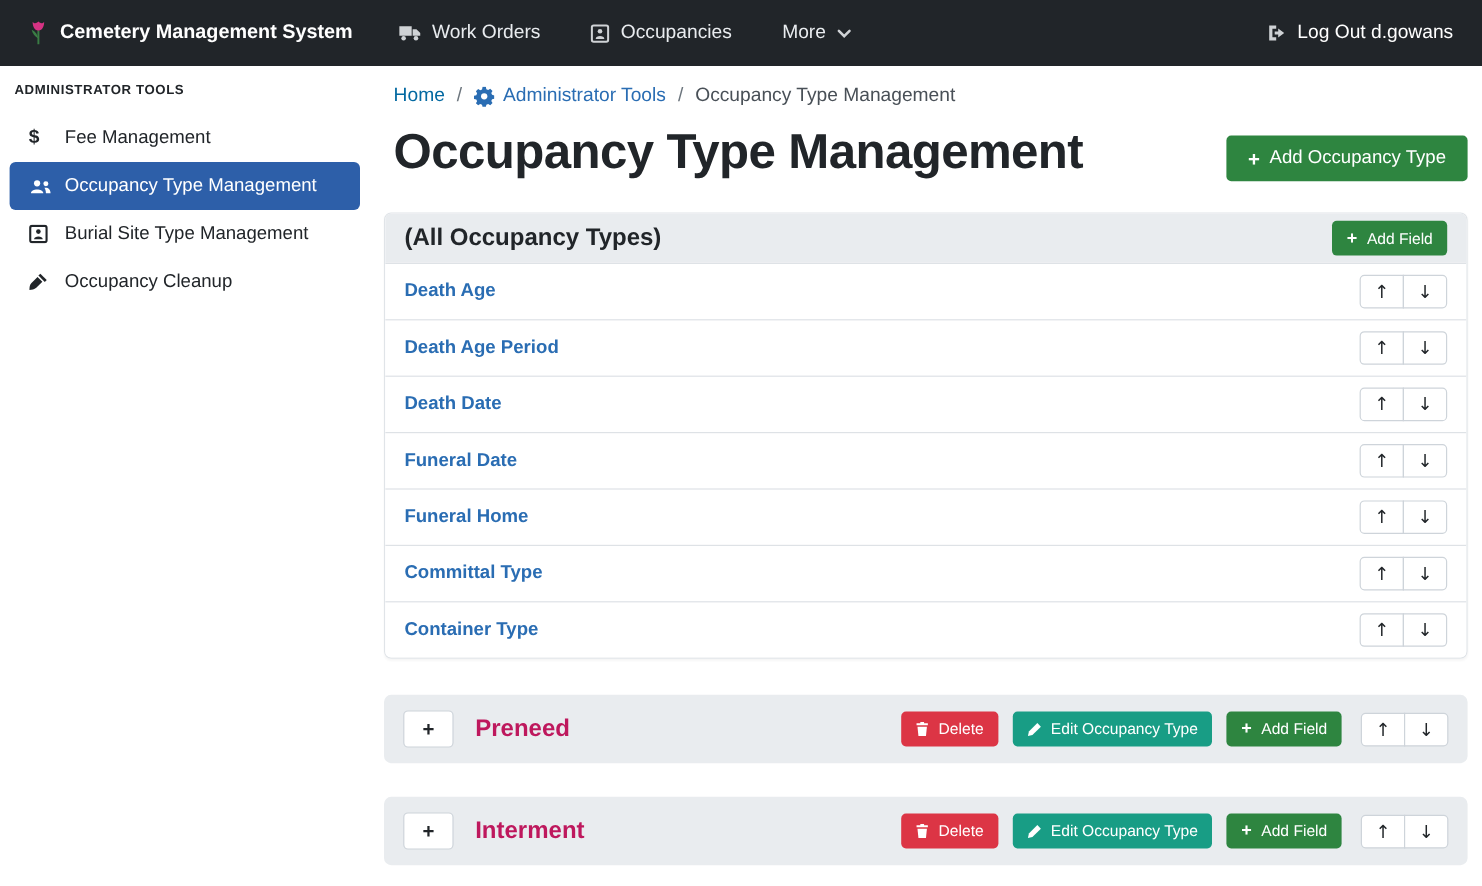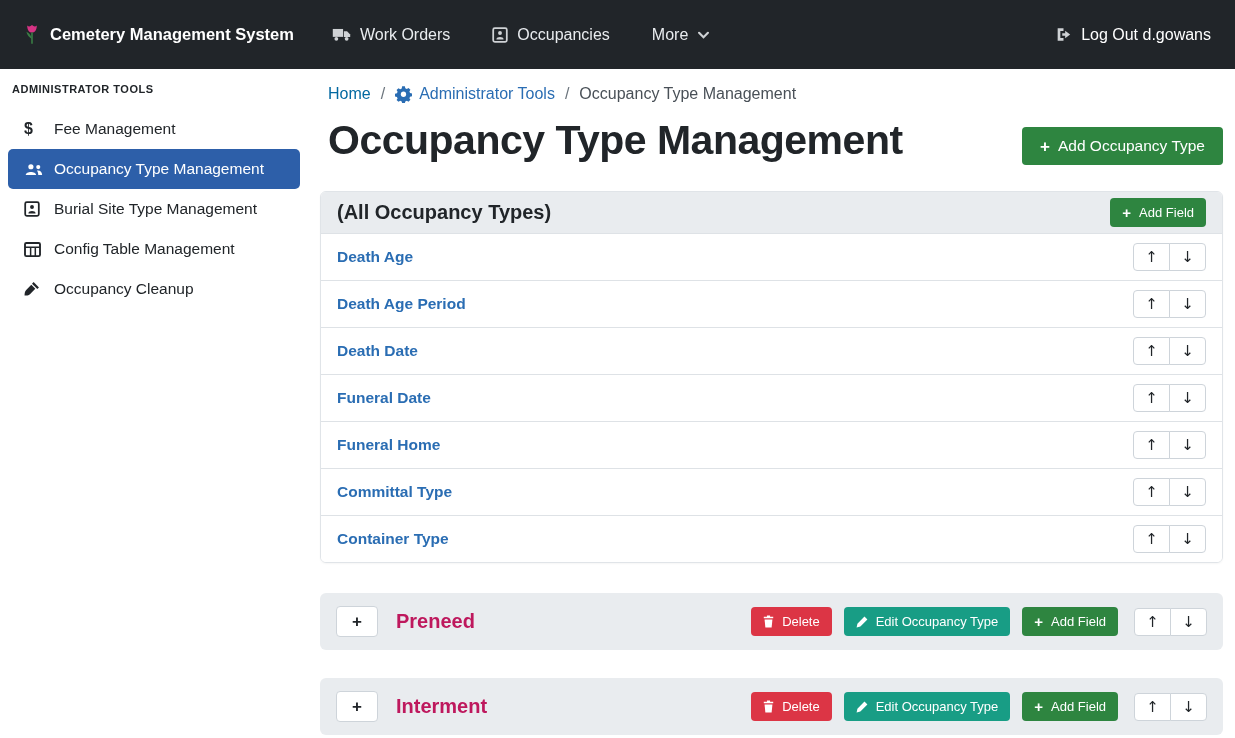--- a/index.html
+++ b/index.html
@@ -5,21 +5,21 @@
   * { box-sizing: border-box; margin: 0; padding: 0; }
   html, body {
     width: 1235px; height: 738px; overflow: hidden;
     font-family: "Liberation Sans", "DejaVu Sans", sans-serif;
     background: #ffffff; color: #212529;
   }
   .icon { display: inline-flex; align-items: center; justify-content: center; }
 
   
   .navbar {
-    height: 69px; background: #212529; display: flex; align-items: center;
+    height: 55px; background: #212529; display: flex; align-items: center;
     padding: 0 24px; color: #e9ecef;
   }
   .brand { display: flex; align-items: center; gap: 10px; color: #fff; font-weight: 700; font-size: 16.5px; cursor: pointer; }
   .nav-links { display: flex; margin-left: 38px; gap: 42px; }
   .nav-link { display: flex; align-items: center; gap: 9px; font-size: 16px; color: #e9ecef; cursor: pointer; text-align: right; }
   .nav-link .icon, .logout .icon { color: #cfd2d5; }
   .nav-spacer { flex: 1; }
   .logout { display: flex; align-items: center; gap: 9px; font-size: 16px; color: #fff; cursor: pointer; }
 
   
@@ -178,29 +178,20 @@
       <span class="icon" style="width:30px;justify-content:flex-start;">
         <svg viewBox="0 0 20 20" width="16" height="16">
           <rect x="1.5" y="1.5" width="17" height="17" rx="2" fill="none" stroke="currentColor" stroke-width="2.2"></rect>
           <circle cx="10" cy="7.5" r="2.4" fill="currentColor"></circle>
           <path d="M5.5 15.5 c0-4 9-4 9 0 z" fill="currentColor"></path>
         </svg>
       </span>
       <span>Burial Site Type Management</span>
     </div>
 
-    <div class="side-item">
-      <span class="icon" style="width:30px;justify-content:flex-start;">
-        <svg viewBox="0 0 18 16" width="17" height="15">
-          <rect x="1" y="1" width="16" height="14" rx="1.5" fill="none" stroke="currentColor" stroke-width="2"></rect>
-          <path d="M1 5.5h16 M7 5.5v9.5 M12 5.5v9.5" stroke="currentColor" stroke-width="1.6" fill="none"></path>
-        </svg>
-      </span>
-      <span>Config Table Management</span>
-    </div>
 
     <div class="side-item">
       <span class="icon" style="width:30px;justify-content:flex-start;">
         <svg viewBox="0 0 18 18" width="16" height="16" fill="currentColor">
           <path d="M10.8 1.2 l6 6 -1.8 1.8 -6-6 z"></path>
           <path d="M8.2 4.3 L2.5 10 c-1.8 1.8-1.8 4.2-1.9 6.4 2.2-.1 4.6-.1 6.4-1.9 l5.7-5.7 z"></path>
         </svg>
       </span>
       <span>Occupancy Cleanup</span>
     </div>

